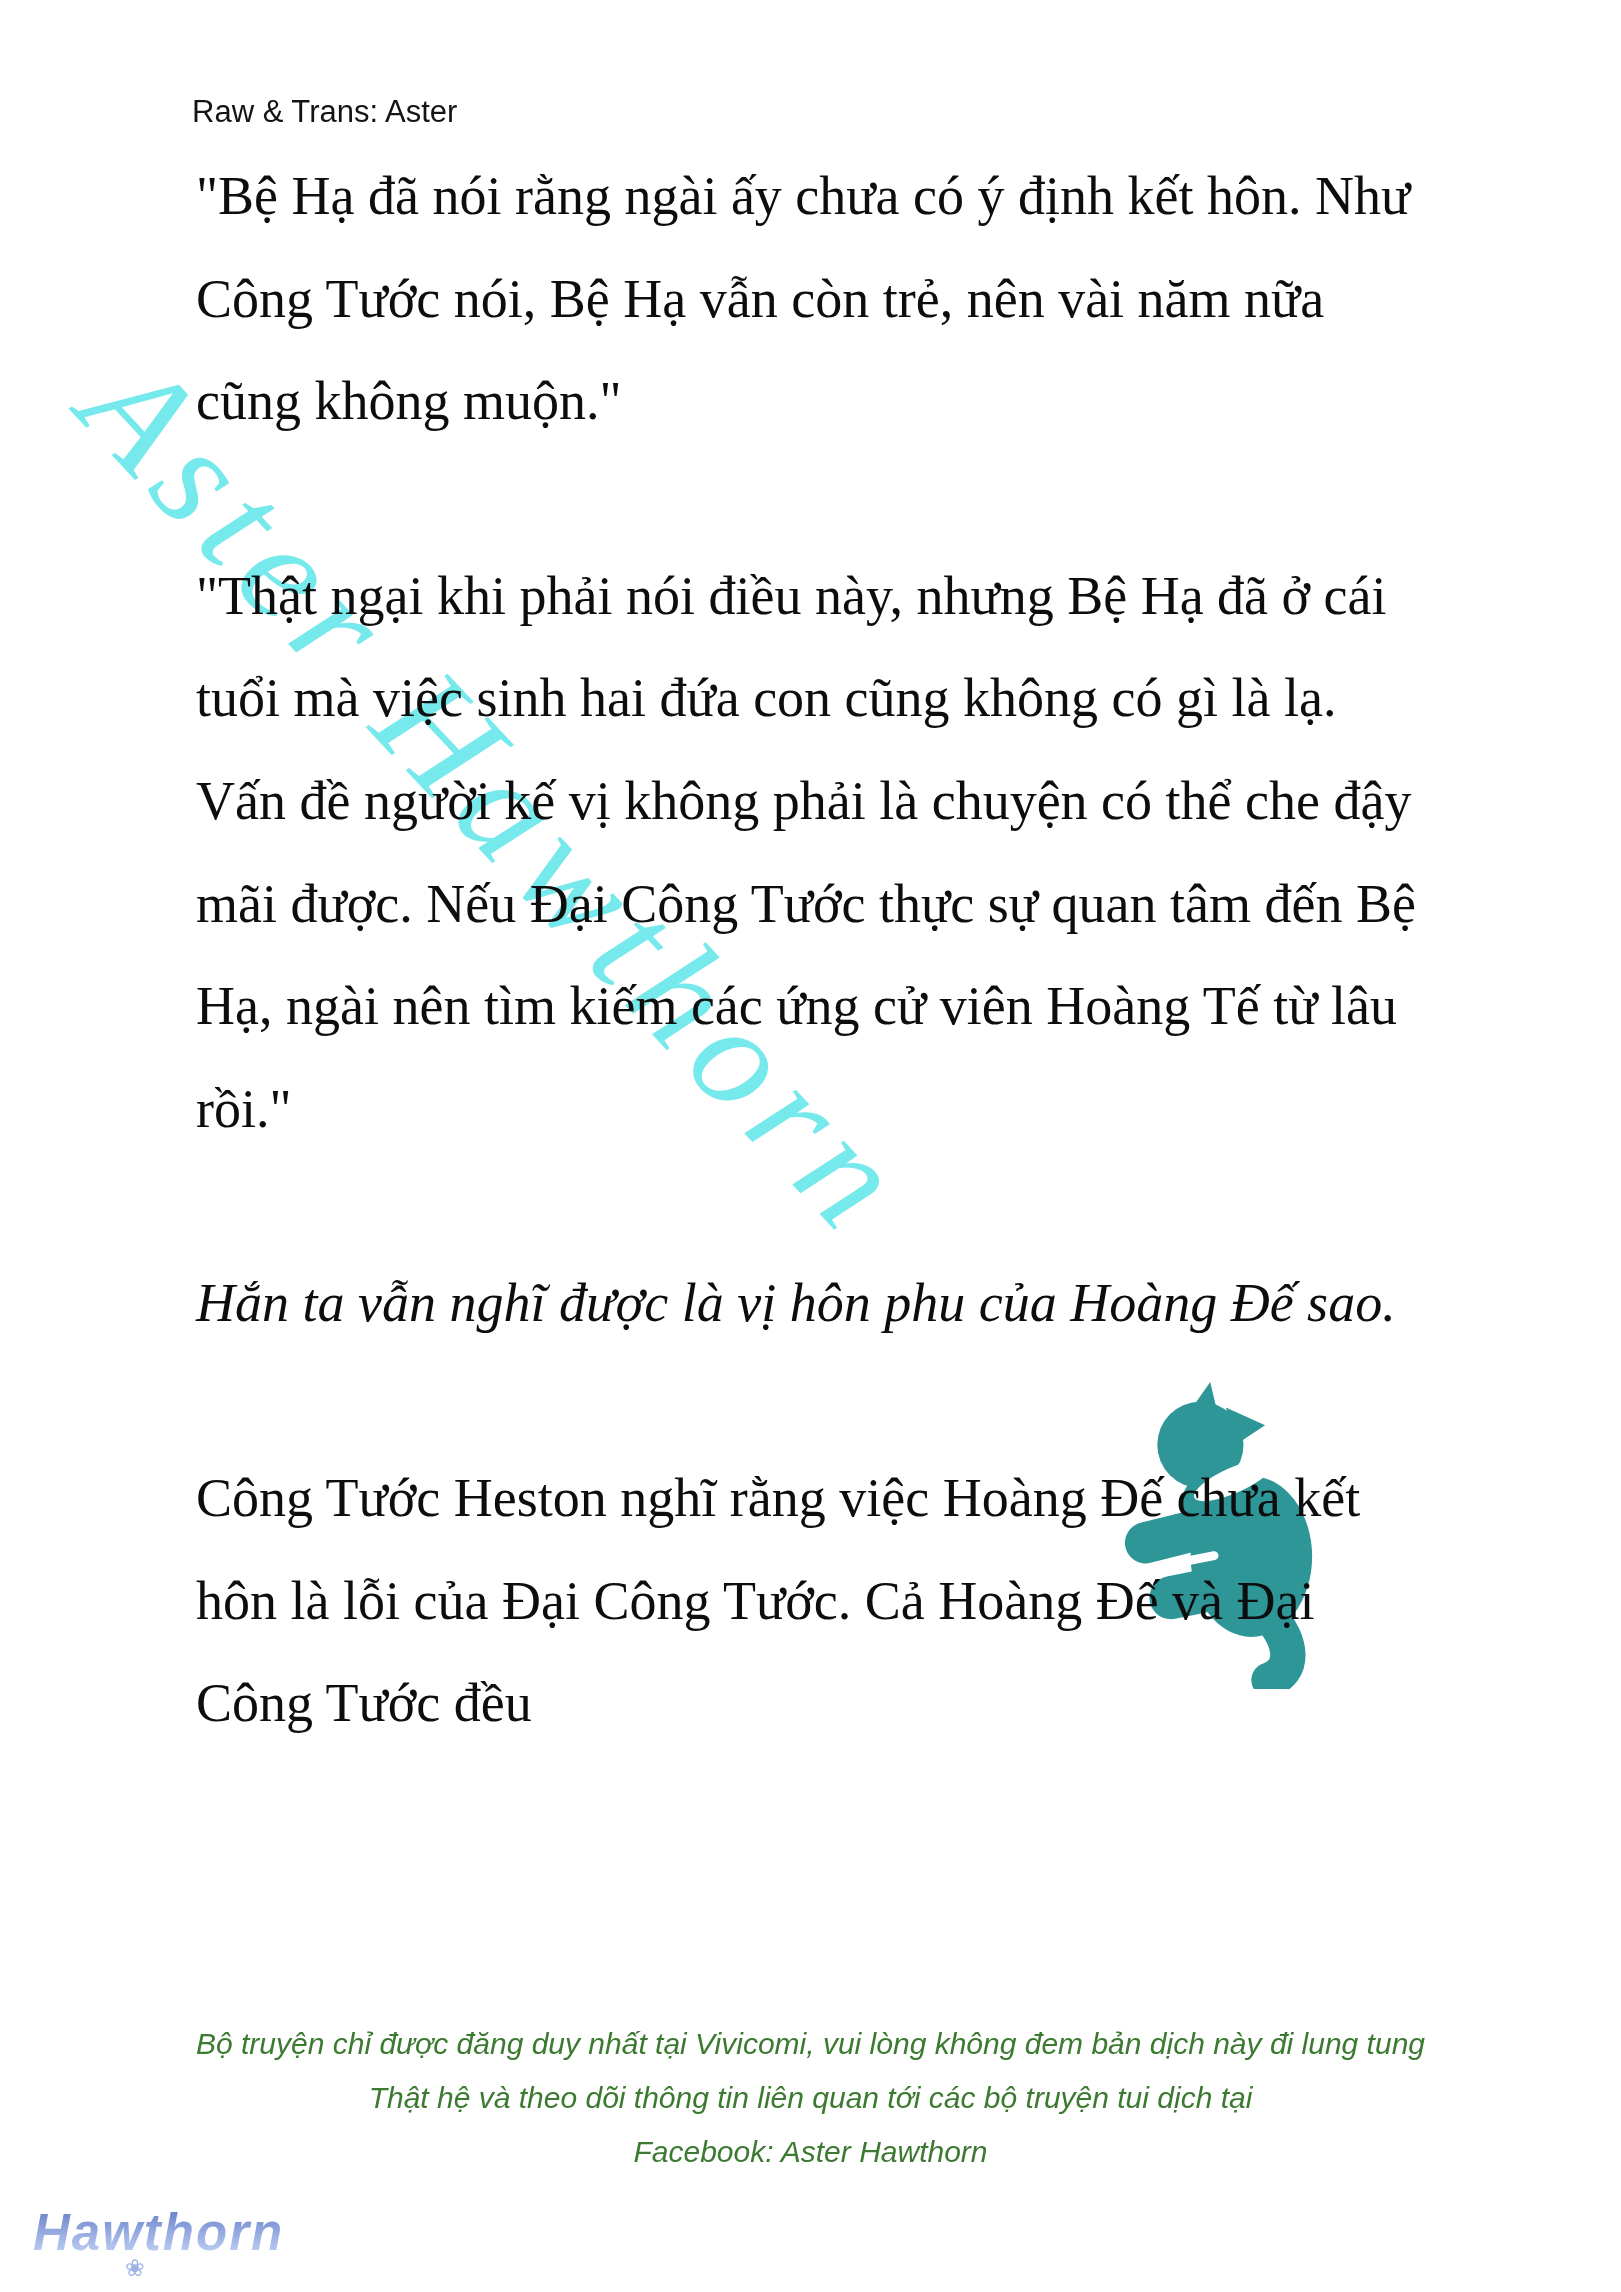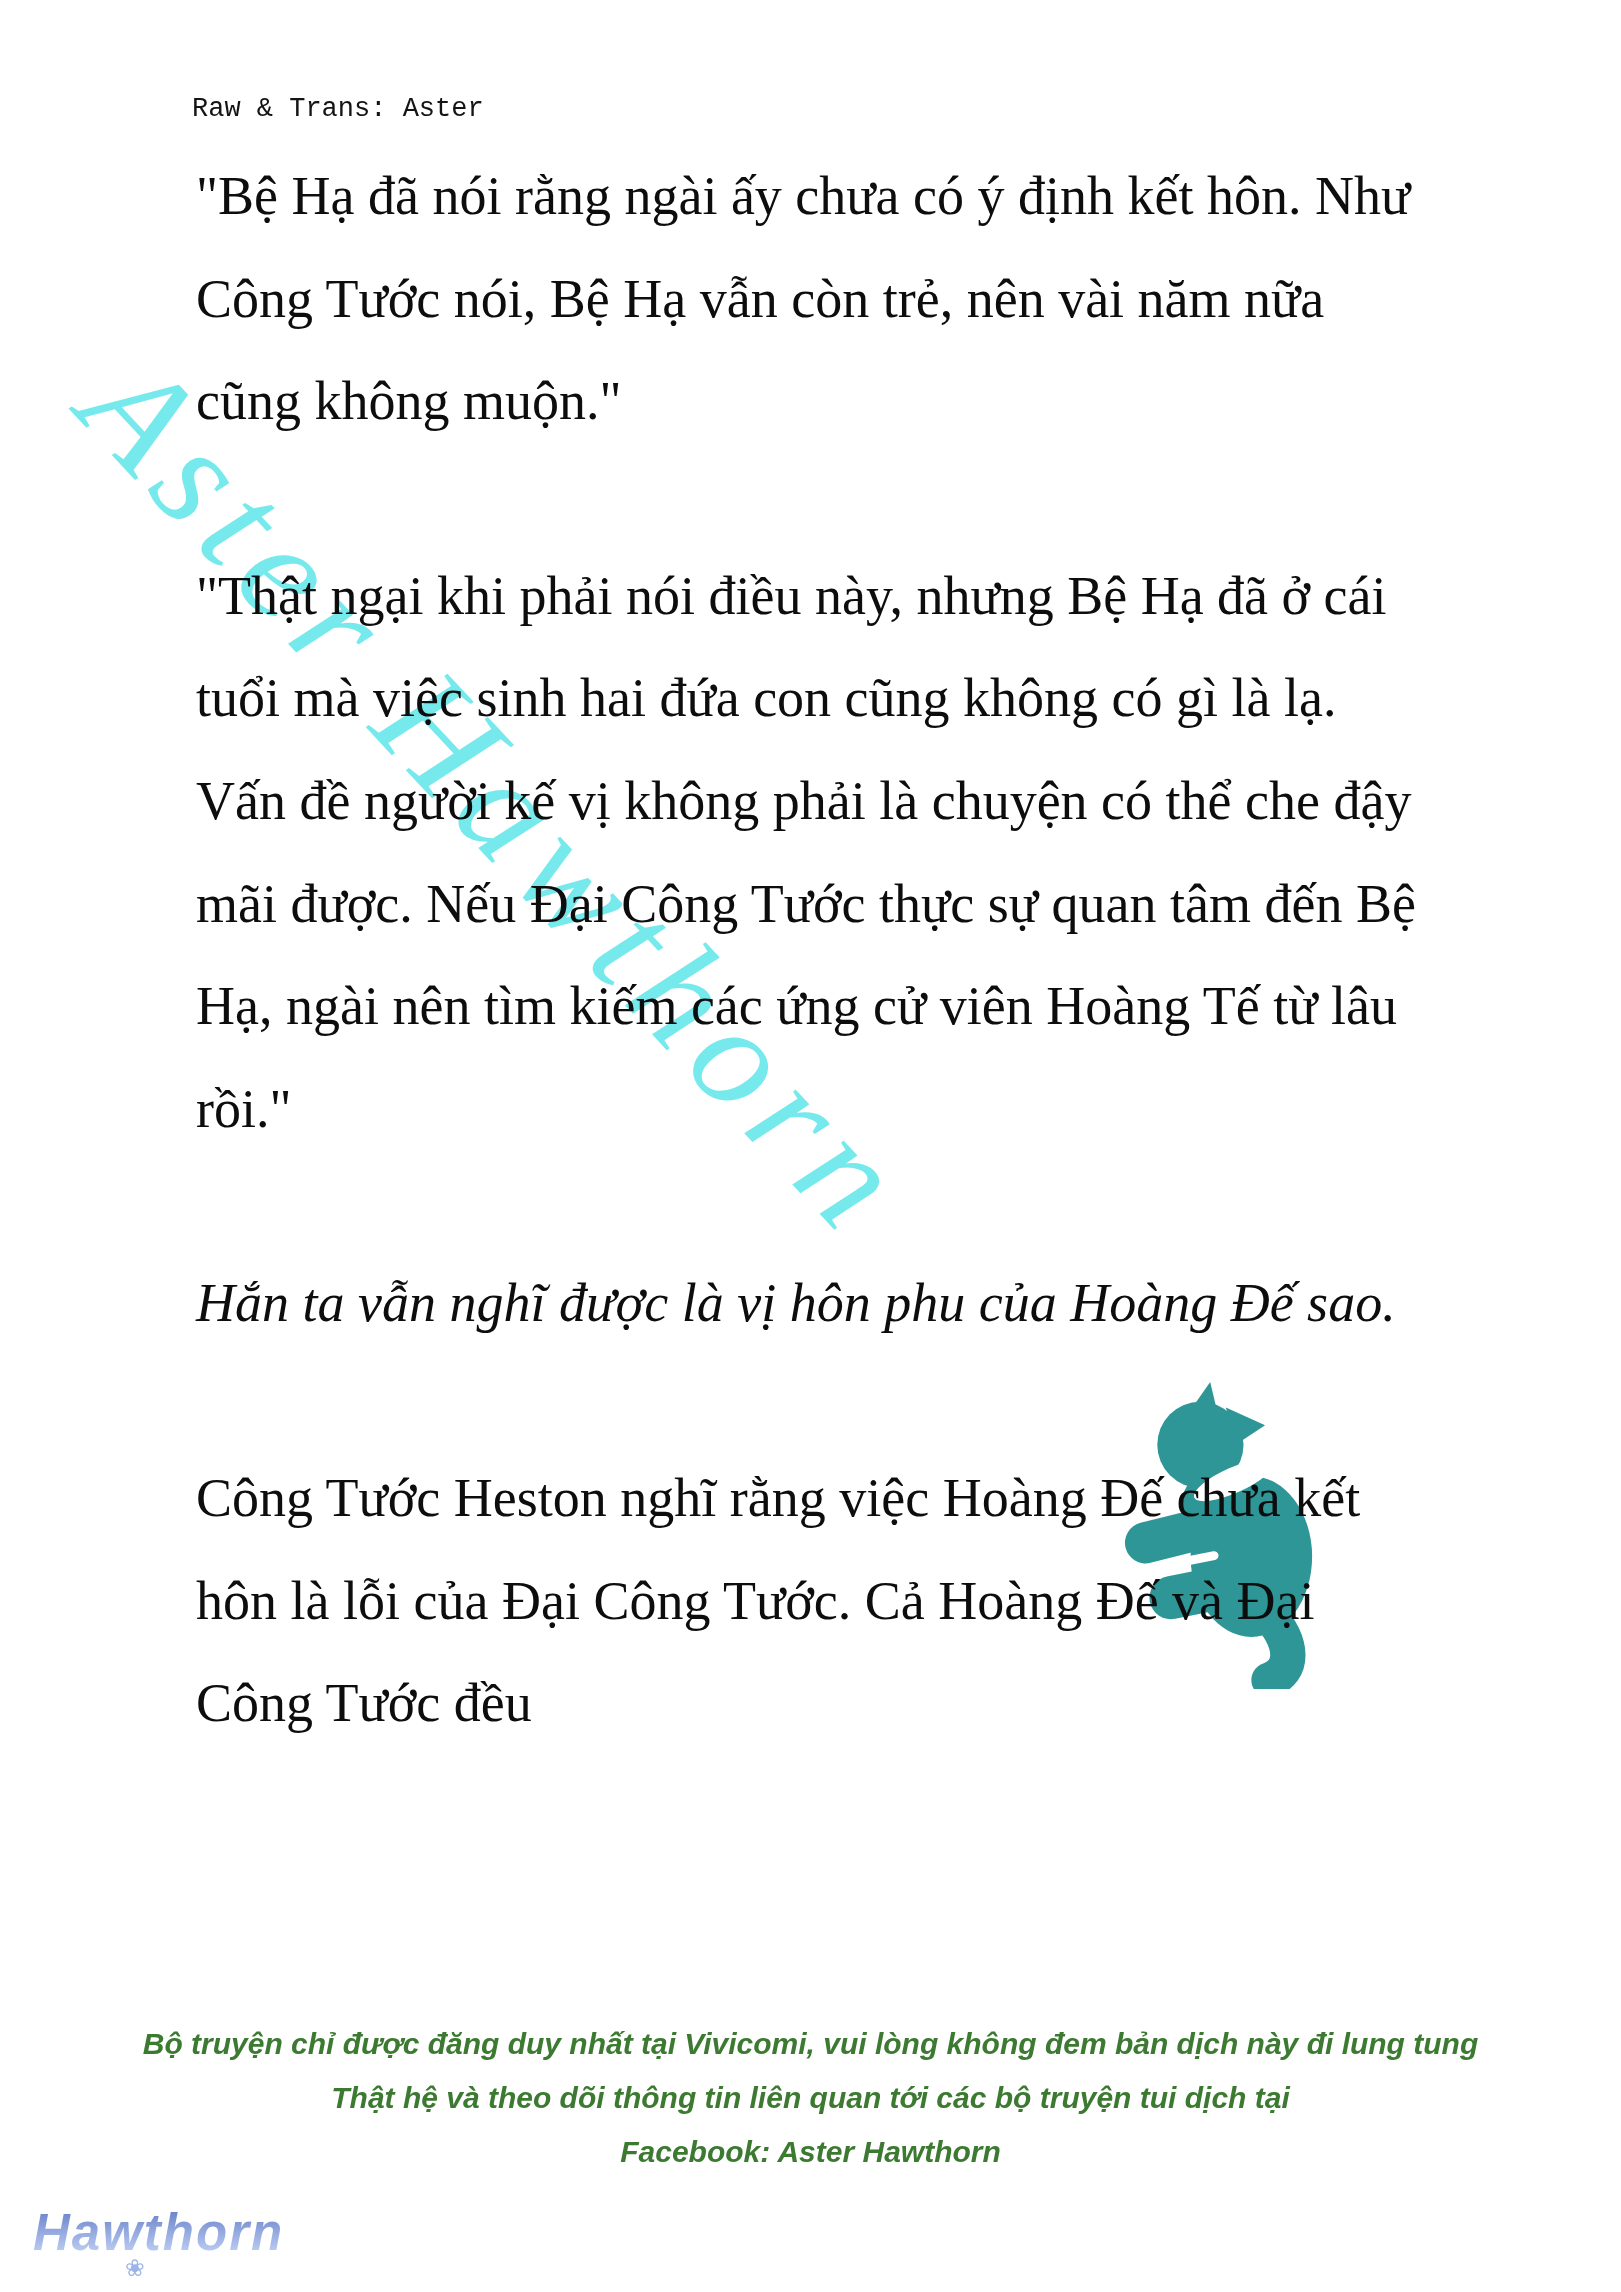--- a/index.html
+++ b/index.html
@@ -15,22 +15,22 @@
     width:1621px;height:2293px;
     background:#ffffff;
     overflow:hidden;
     font-family:"Liberation Serif", serif;
     color:#0d0d0d;
   }
   
   .credit{
     position:absolute;
     left:192px;top:94px;
-    font-family:Liberation Mono, monospace;
-    font-size:27px;
+    font-family:Liberation Sans, sans-serif;
+    font-size:31px;
     color:#141414;
     z-index:3;
   }
   
   .watermark{
     position:absolute;
     left:172px;top:323px;
     transform:rotate(47deg);
     transform-origin:0 0;
     font-family:"Liberation Serif", serif;
@@ -62,21 +62,21 @@
   .body-text p{margin:0 0 92px 0;}
   .body-text p.italic{font-style:italic;}
   
   .footer{
     position:absolute;
     left:0;top:2017px;
     width:1621px;
     text-align:center;
     font-family:"Liberation Sans", sans-serif;
     font-style:italic;
-    font-weight:bold;
+    font-weight:normal;
     font-size:30px;
     line-height:54px;
     color:var(--footer-color);
     z-index:3;
   }
   
   .logo{
     position:absolute;
     left:33px;top:2203px;
     z-index:3;

